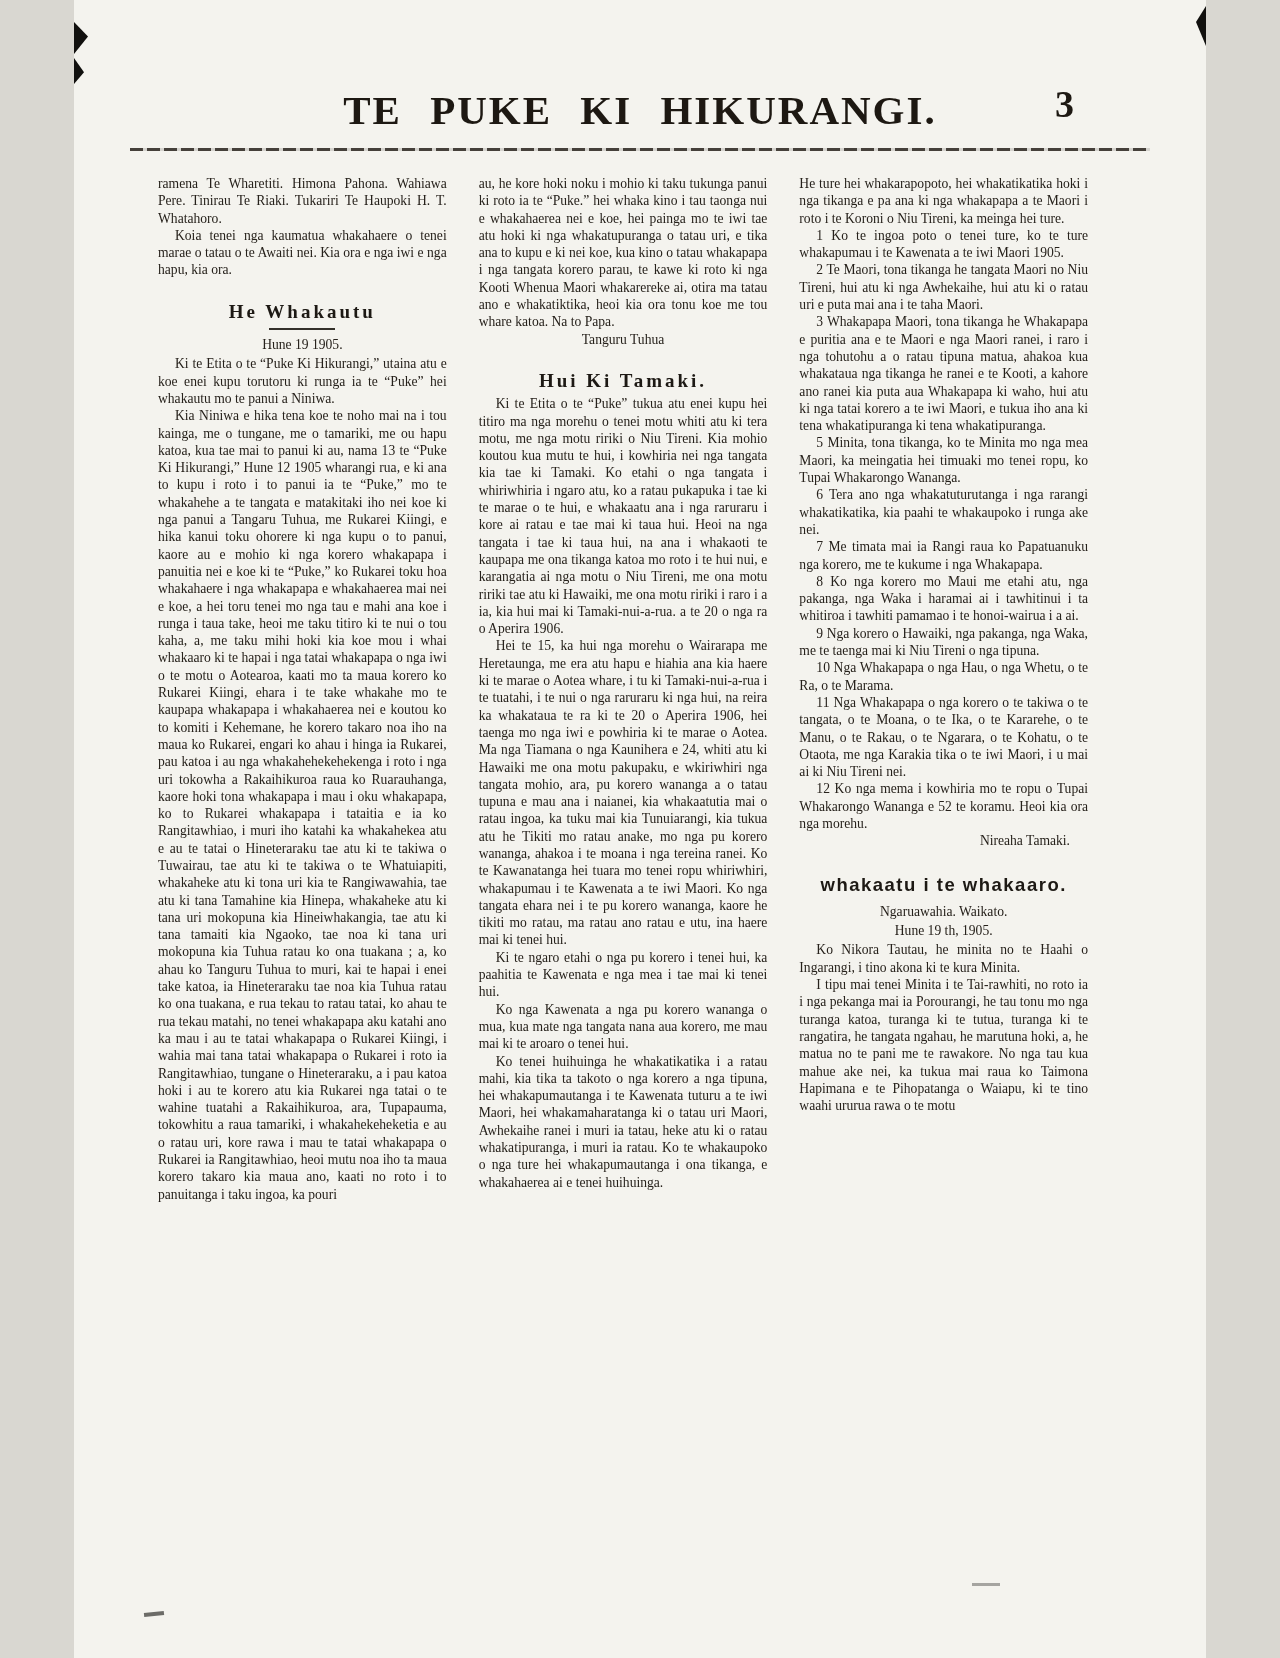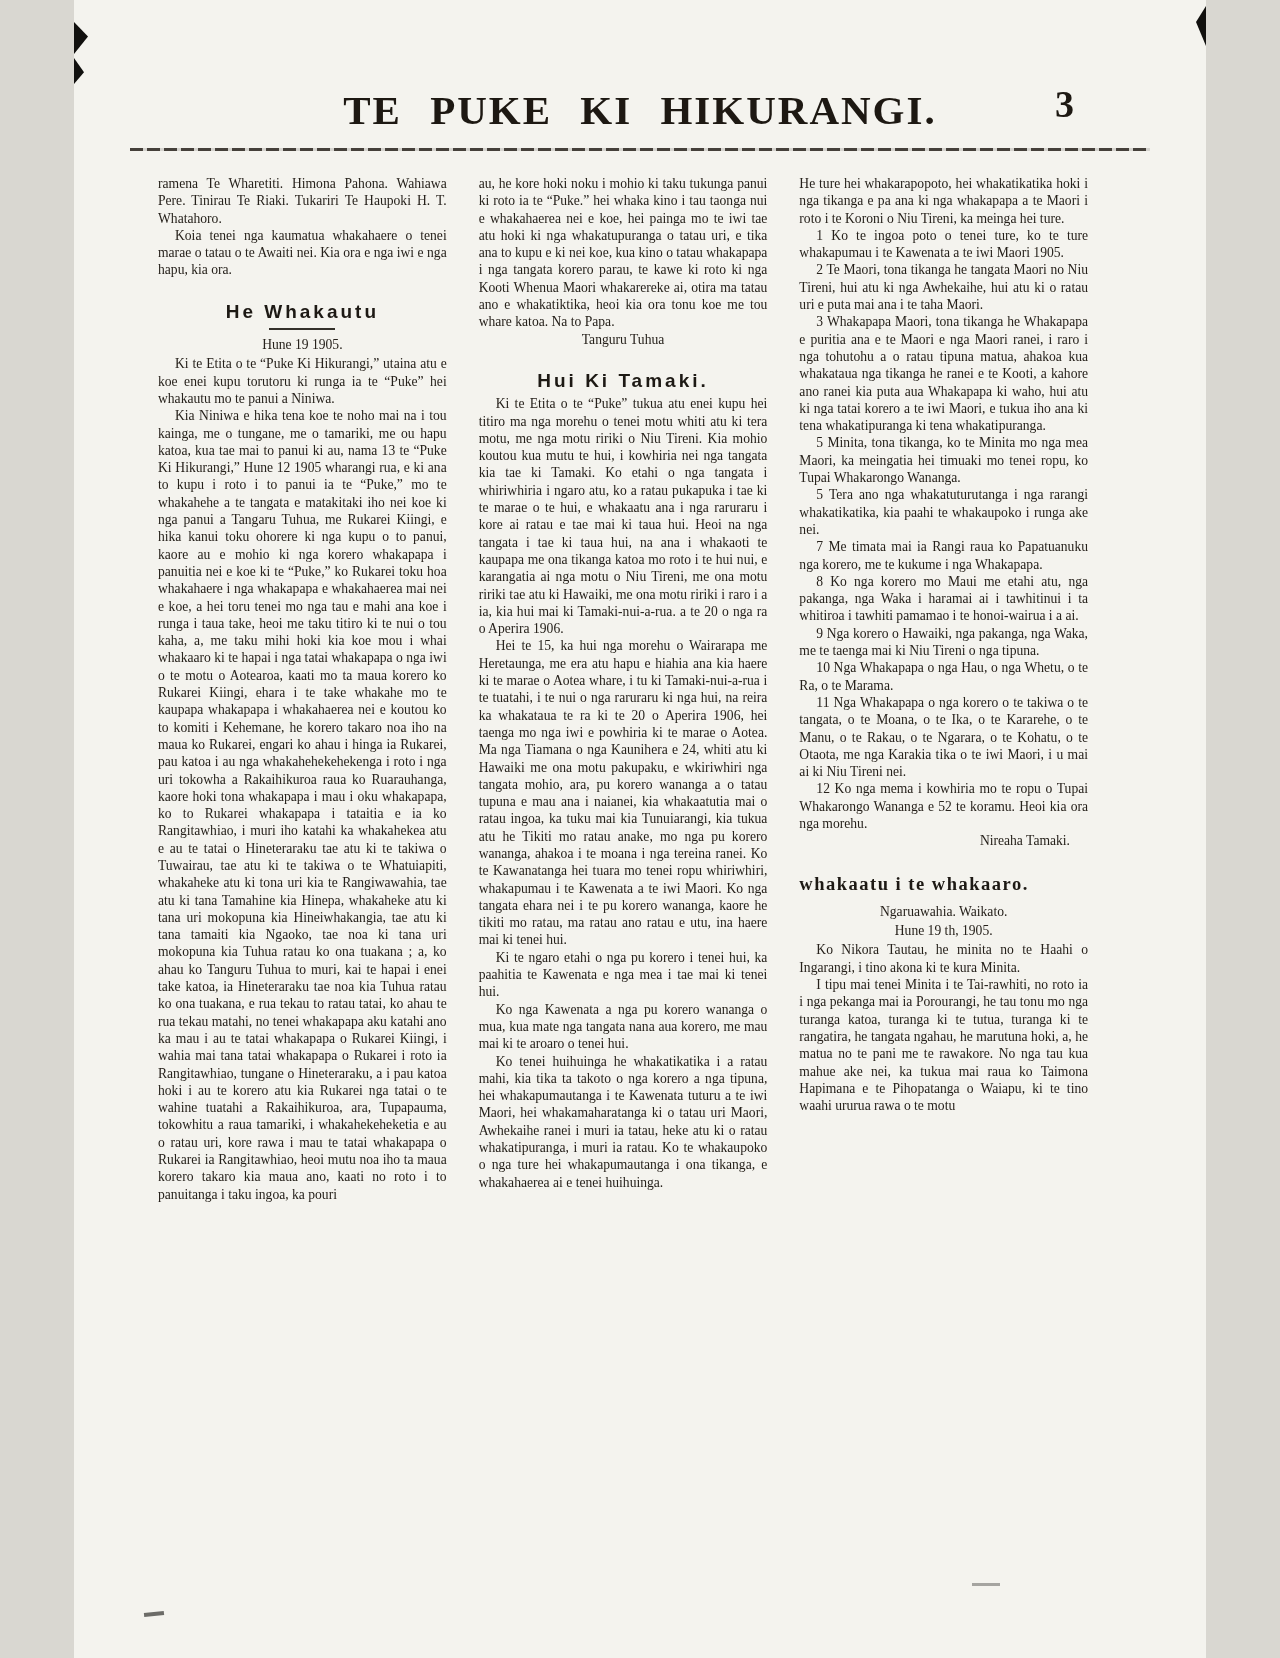--- a/index.html
+++ b/index.html
@@ -39,29 +39,29 @@
     font-size:13.6px; line-height:17.3px;
     text-align:justify;
     color:var(--ink, #26211b);
   }
   .blk { margin:0; }
   .blk.p   { text-indent:17px; }
   .blk.pni { text-indent:0; }
   .blk.center { text-align:center; text-indent:0; }
   .blk.right  { text-align:right; text-indent:0; padding-right:18px; }
   .blk.heading {
-    font-family:Liberation Sans, sans-serif;
+    font-family:Liberation Serif, serif;
     font-size:19px; font-weight:700; letter-spacing:3px;
     text-align:center; color:#1d1914;
     margin:24px 0 6px 0;
   }
   .blk.heading2 {
-    font-family:Liberation Serif, serif;
+    font-family:Liberation Sans, sans-serif;
     font-size:18.5px; font-weight:700; letter-spacing:1.5px;
-    color:#1d1914;
+    text-align:center; color:#1d1914;
     margin:26px 0 10px 0;
   }
   .blk.divider {
     width:66px; height:2px; background:#34302a;
     margin:8px auto 6px auto;
   }
   .blk.center { margin-bottom:2px; }
   
   .artifact { position:absolute; background:#11100e; }
   .a1 { left:0; top:22px;  width:14px; height:32px; clip-path:polygon(0 0, 100% 45%, 0 100%); }
@@ -107,21 +107,21 @@
         <p class="blk p">Ki te ngaro etahi o nga pu korero i tenei hui, ka paahitia te Kawenata e nga mea i tae mai ki tenei hui.</p>
         <p class="blk p">Ko nga Kawenata a nga pu korero wananga o mua, kua mate nga tangata nana aua korero, me mau mai ki te aroaro o tenei hui.</p>
         <p class="blk p">Ko tenei huihuinga he whakatikatika i a ratau mahi, kia tika ta takoto o nga korero a nga tipuna, hei whakapumautanga i te Kawenata tuturu a te iwi Maori, hei whakamaharatanga ki o tatau uri Maori, Awhekaihe ranei i muri ia tatau, heke atu ki o ratau whakatipuranga, i muri ia ratau. Ko te whakaupoko o nga ture hei whakapumautanga i ona tikanga, e whakahaerea ai e tenei huihuinga.</p>
       </section>
     <section class="col">
         <p class="blk pni">He ture hei whakarapopoto, hei whakatikatika hoki i nga tikanga e pa ana ki nga whakapapa a te Maori i roto i te Koroni o Niu Tireni, ka meinga hei ture.</p>
         <p class="blk p">1  Ko te ingoa poto o tenei ture, ko te ture whakapumau i te Kawenata a te iwi Maori 1905.</p>
         <p class="blk p">2  Te Maori, tona tikanga he tangata Maori no Niu Tireni, hui atu ki nga Awhekaihe, hui atu ki o ratau uri e puta mai ana i te taha Maori.</p>
         <p class="blk p">3  Whakapapa Maori, tona tikanga he Whakapapa e puritia ana e te Maori e nga Maori ranei, i raro i nga tohutohu a o ratau tipuna matua, ahakoa kua whakataua nga tikanga he ranei e te Kooti, a kahore ano ranei kia puta aua Whakapapa ki waho, hui atu ki nga tatai korero a te iwi Maori, e tukua iho ana ki tena whakatipuranga ki tena whakatipuranga.</p>
         <p class="blk p">5  Minita, tona tikanga, ko te Minita mo nga mea Maori, ka meingatia hei timuaki mo tenei ropu, ko Tupai Whakarongo Wananga.</p>
-        <p class="blk p">5  Tera ano nga whakatuturutanga i nga rarangi whakatikatika, kia paahi te whakaupoko i runga ake nei.</p>
+        <p class="blk p">6  Tera ano nga whakatuturutanga i nga rarangi whakatikatika, kia paahi te whakaupoko i runga ake nei.</p>
         <p class="blk p">7  Me timata mai ia Rangi raua ko Papatuanuku nga korero, me te kukume i nga Whakapapa.</p>
         <p class="blk p">8  Ko nga korero mo Maui me etahi atu, nga pakanga, nga Waka i haramai ai i tawhitinui i ta whitiroa i tawhiti pamamao i te honoi-wairua i a ai.</p>
         <p class="blk p">9  Nga korero o Hawaiki, nga pakanga, nga Waka, me te taenga mai ki Niu Tireni o nga tipuna.</p>
         <p class="blk p">10  Nga Whakapapa o nga Hau, o nga Whetu, o te Ra, o te Marama.</p>
         <p class="blk p">11  Nga Whakapapa o nga korero o te takiwa o te tangata, o te Moana, o te Ika, o te Kararehe, o te Manu, o te Rakau, o te Ngarara, o te Kohatu, o te Otaota, me nga Karakia tika o te iwi Maori, i u mai ai ki Niu Tireni nei.</p>
         <p class="blk p">12  Ko nga mema i kowhiria mo te ropu o Tupai Whakarongo Wananga e 52 te koramu.  Heoi kia ora nga morehu.</p>
         <p class="blk right">Nireaha Tamaki.</p>
         <h2 class="blk heading2">whakaatu i te whakaaro.</h2>
         <p class="blk center">Ngaruawahia.  Waikato.</p>
         <p class="blk center">Hune 19 th, 1905.</p>

